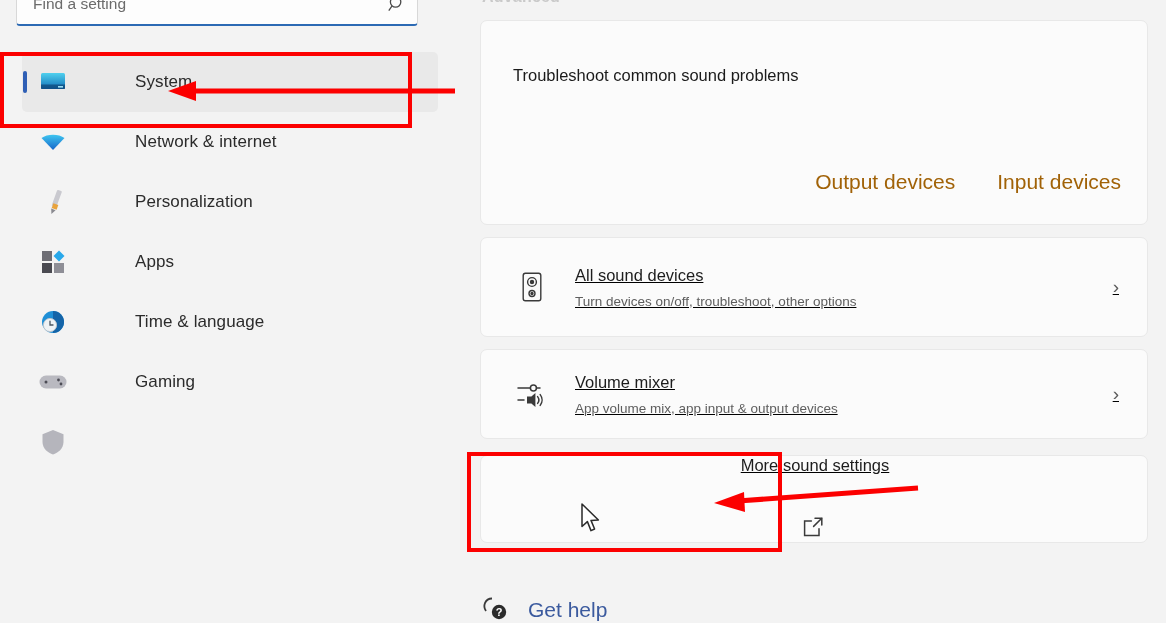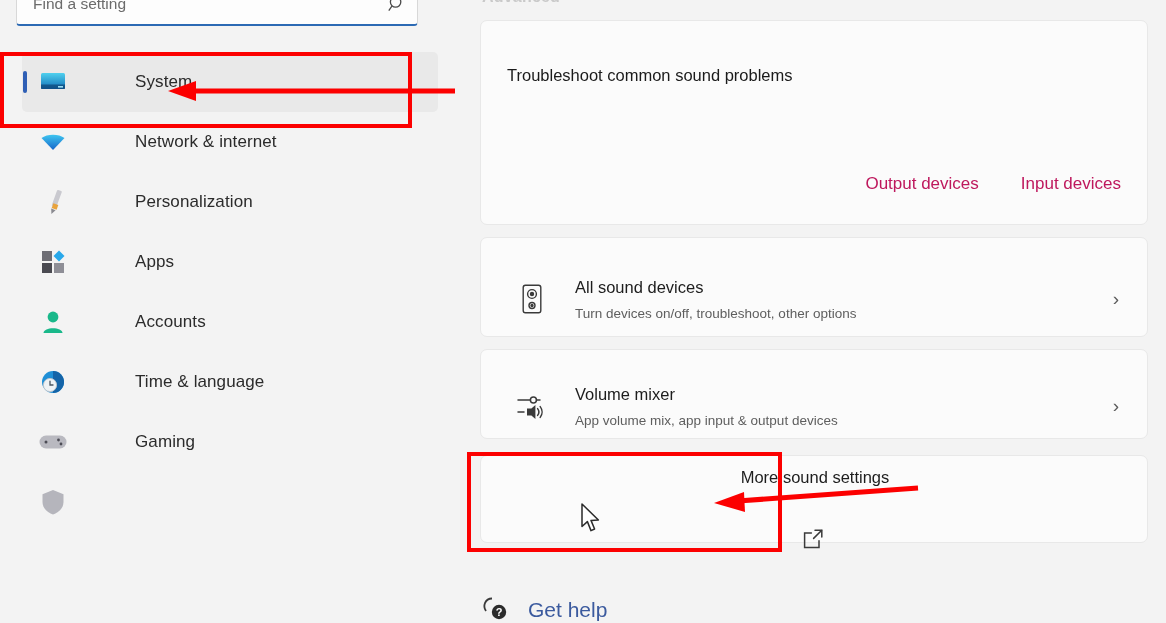--- a/index.html
+++ b/index.html
@@ -113,43 +113,44 @@
     font-size: 16.5px;
     color: #1d1d1d;
   }
   .card-sub {
     font-size: 13.5px;
     color: #5e5e5e;
     margin-top: 9px;
   }
   .ts-title {
     position: absolute;
-    left: 26px; top: 45px;
+    left: 32px; top: 45px;
     font-size: 16.5px;
     color: #1b1b1b;
   }
   .link-row {
     position: absolute;
     right: 26px; bottom: 30px;
     display: flex; gap: 42px;
   }
   .devlink {
-    font-size: 17px;
-    color: #be185d;
+    font-size: 21px;
+    color: #a16207;
     text-decoration: none;
     cursor: pointer;
   }
 
   .row {
     position: absolute;
-    left: 0; top: 12px;
+    left: 0; top: 0;
     width: 100%; height: 100%;
     display: flex; align-items: center;
     padding: 0 22px 0 30px;
     box-sizing: border-box;
+    text-decoration: underline;
   }
   .row-icon {
     width: 42px; height: 42px;
     display: flex; align-items: center; justify-content: center;
     flex: 0 0 auto;
     color: #3a3a3a;
   }
   .row-text { flex: 1; margin-left: 22px; }
   .chev { color: #5b5b5b; font-size: 19px; flex: 0 0 auto; padding-right: 6px; }
   .extlink { color: #3a3a3a; flex: 0 0 auto; padding-right: 4px; }
@@ -250,29 +251,20 @@
           <svg width="24" height="24" viewBox="0 0 24 24">
             <rect x="1" y="1" width="10" height="10" fill="#6e6e75"></rect>
             <rect x="1" y="13" width="10" height="10" fill="#4a4a51"></rect>
             <rect x="13" y="13" width="10" height="10" fill="#8e8e96"></rect>
             <path d="M18 0.5 L23.5 6 L18 11.5 L12.5 6 Z" fill="#28a8ea"></path>
           </svg>
         </span>
         <span class="nav-label">Apps</span>
       </div>
 
-      <div class="nav-item">
-        <span class="nav-icon">
-          <svg width="22" height="24" viewBox="0 0 22 24">
-            <circle cx="11" cy="7" r="5.4" fill="#19b88a"></circle>
-            <path d="M1.5 23 C1.5 16.5, 20.5 16.5, 20.5 23 Z" fill="#19b88a"></path>
-          </svg>
-        </span>
-        <span class="nav-label">Accounts</span>
-      </div>
 
       <div class="nav-item">
         <span class="nav-icon">
           <svg width="24" height="24" viewBox="0 0 24 24">
             <circle cx="12" cy="12" r="11" fill="#1f8fd6"></circle>
             <path d="M12 1 A11 11 0 0 1 12 23 Z" fill="#1464a8"></path>
             <circle cx="9" cy="15" r="6.6" fill="#eef2f5" stroke="#b9c3cc" stroke-width="1"></circle>
             <path d="M9 11.2 V15 H12" stroke="#4a5560" stroke-width="1.3" fill="none" stroke-linecap="round"></path>
           </svg>
         </span>

